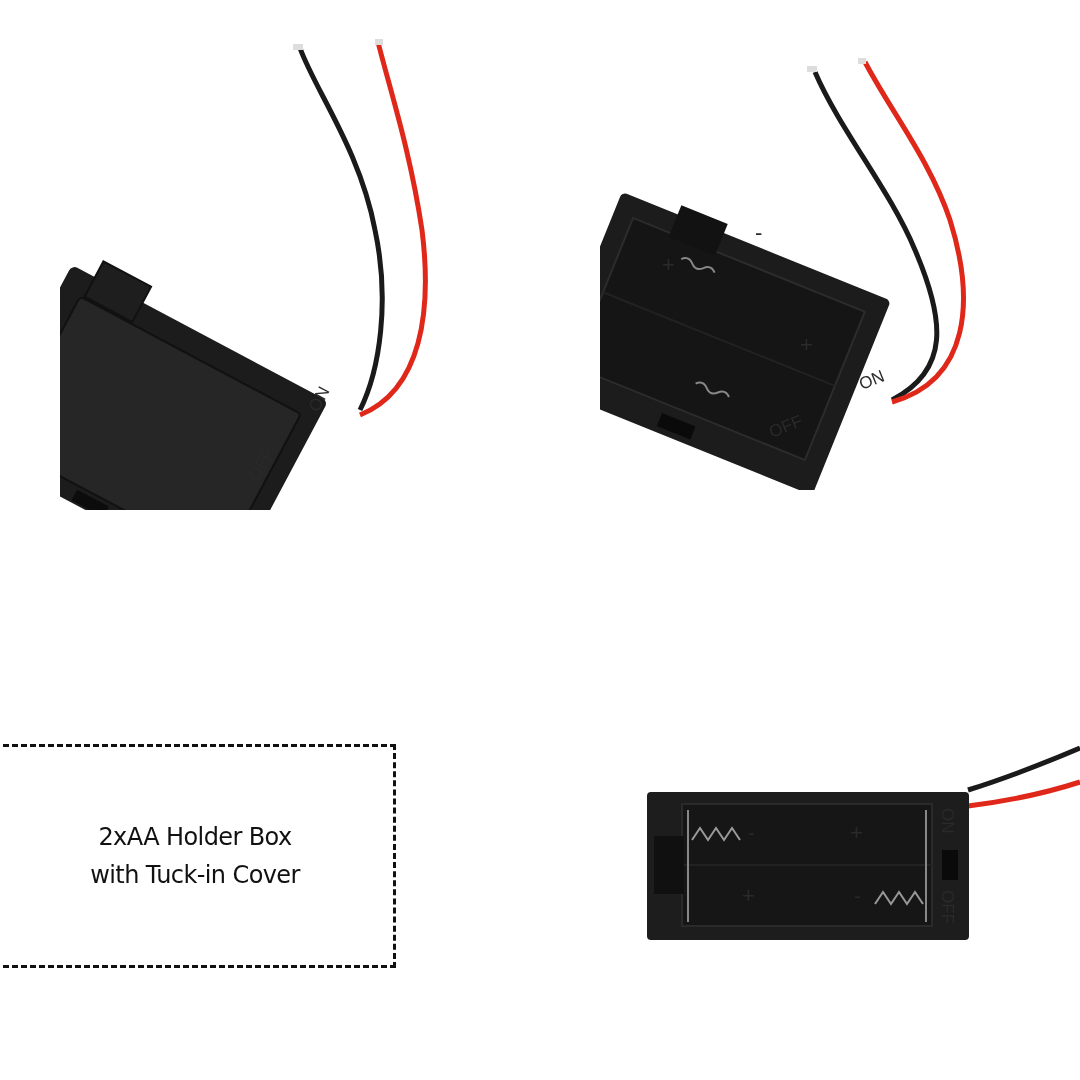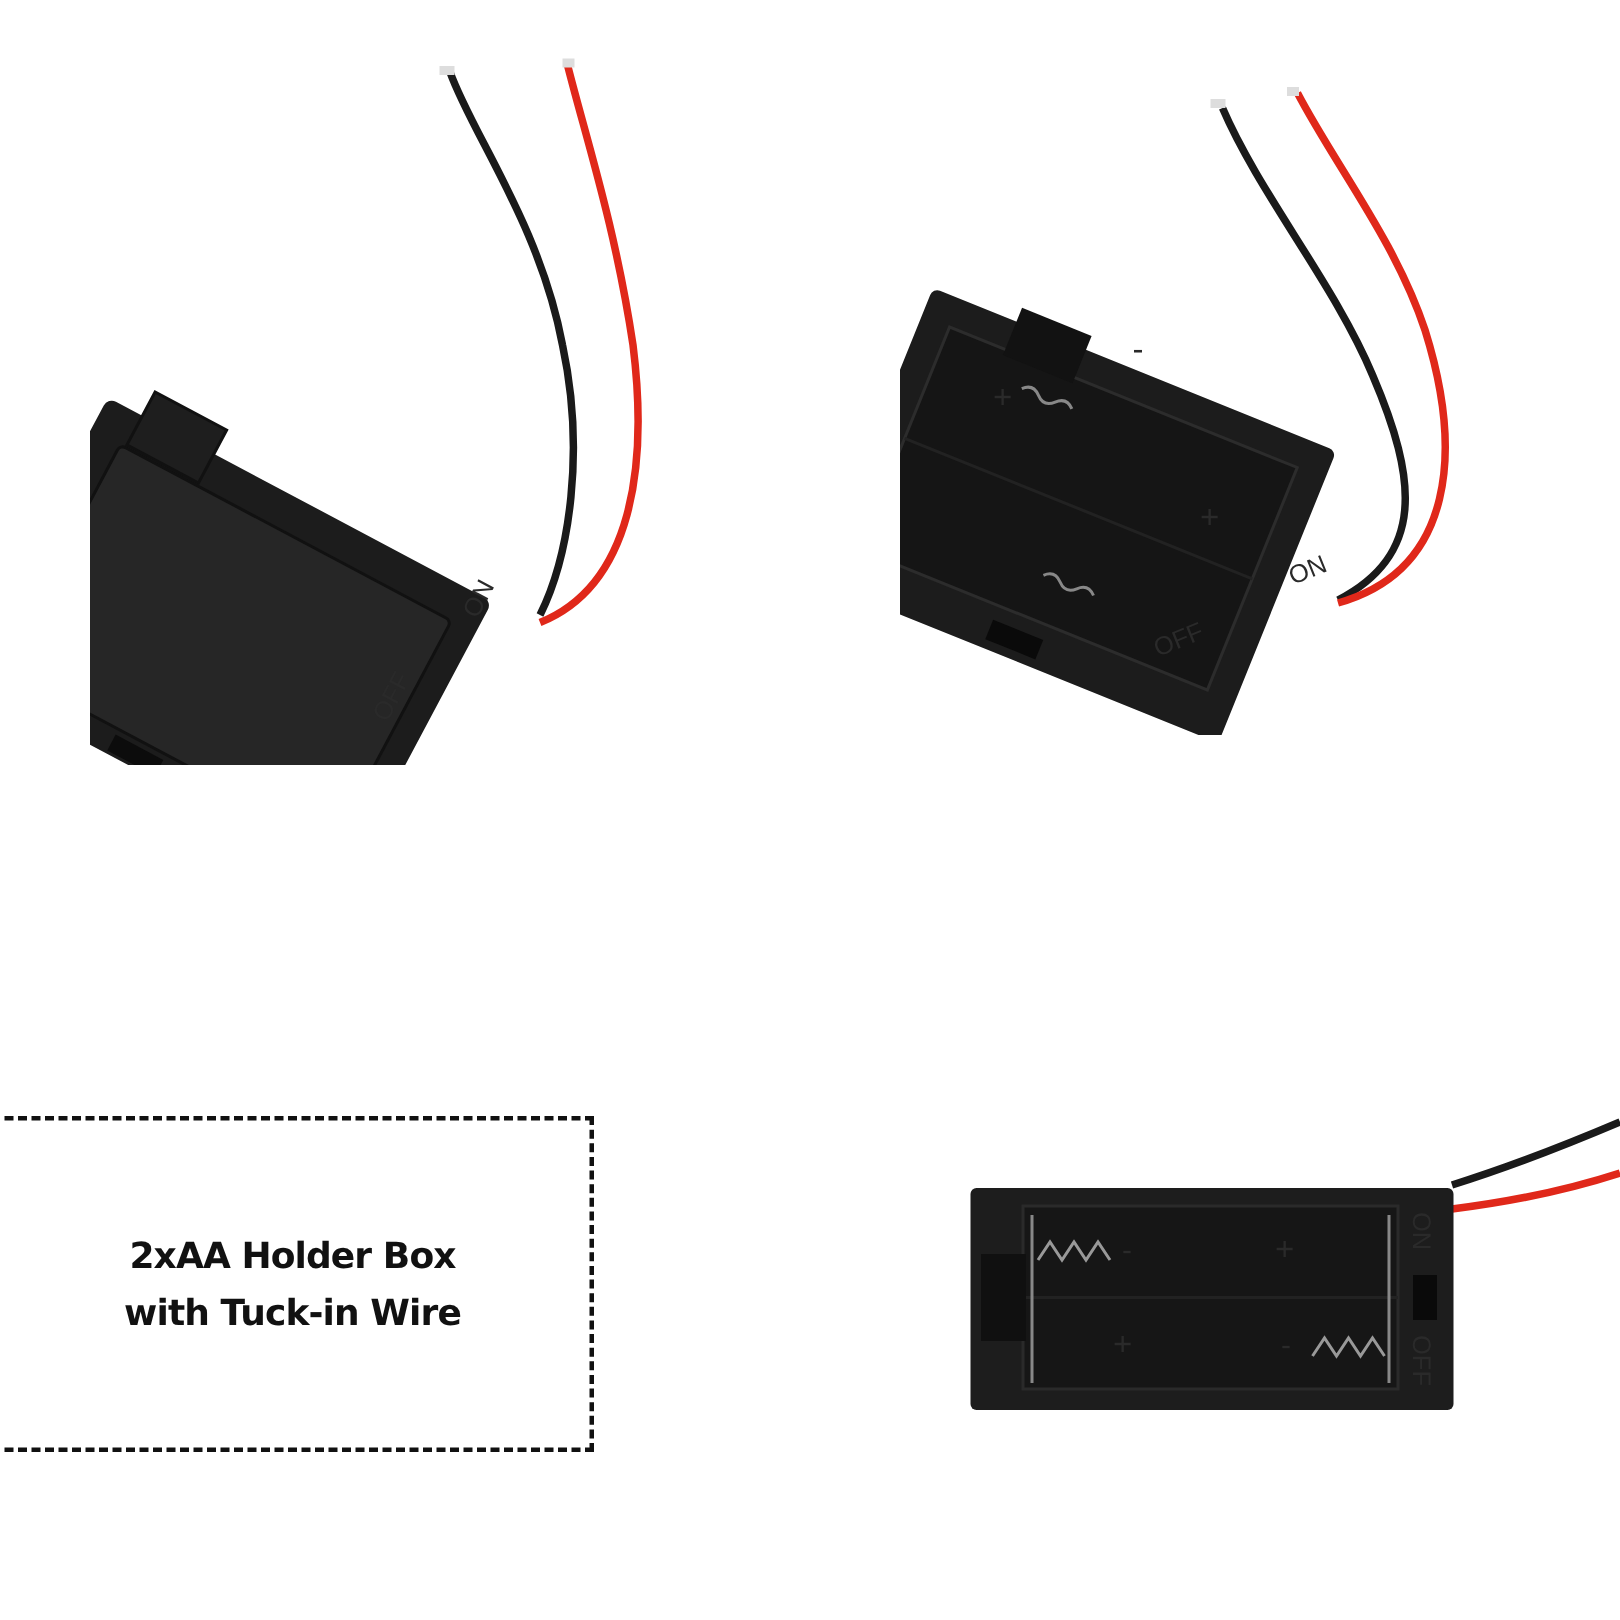--- a/index.html
+++ b/index.html
@@ -4,21 +4,21 @@
 <style>
   html, body { margin:0; padding:0; background:#ffffff; }
   body { width:1080px; height:1080px; position:relative; overflow:hidden; font-family:"DejaVu Sans", sans-serif; }
   .photo { position:absolute; }
   .caption-box {
     position:absolute; left:-6px; top:744px; width:402px; height:224px;
     border:3px dashed #111; box-sizing:border-box;
     display:flex; flex-direction:column; align-items:center; justify-content:center;
   }
   .caption-line {
-    font-family:"DejaVu Sans", sans-serif; font-weight:bold; font-size:24px;
+    font-family:"DejaVu Sans", sans-serif; font-weight:normal; font-size:24px;
     color:#111; line-height:38px; letter-spacing:-0.6px; text-align:center;
   }
   .embossed { font-family:"Liberation Sans", sans-serif; fill:#2a2a2a; font-size:17px; }
 </style>
 </head>
 <body>
 
 <svg class="photo" style="left:60px;top:30px" width="400" height="480" viewBox="0 0 400 480">
   <path d="M240 18 C 255 60, 300 120, 315 200 C 330 270, 320 340, 300 380" stroke="#1a1a1a" stroke-width="5" fill="none"></path>
   <path d="M318 12 C 330 60, 350 120, 362 200 C 372 280, 362 360, 300 385" stroke="#e0281a" stroke-width="5" fill="none"></path>
@@ -70,14 +70,14 @@
   <text class="embossed" x="118" y="100" style="font-size:20px">-</text>
   <text class="embossed" x="220" y="100" style="font-size:22px">+</text>
   <text class="embossed" x="112" y="163" style="font-size:22px">+</text>
   <text class="embossed" x="224" y="163" style="font-size:20px">-</text>
   <text class="embossed" x="312" y="68" transform="rotate(90 312 68)">ON</text>
   <text class="embossed" x="312" y="150" transform="rotate(90 312 150)">OFF</text>
 </svg>
 
 <div class="caption-box">
   <div class="caption-line">2xAA Holder Box</div>
-  <div class="caption-line">with Tuck-in Wire</div>
+  <div class="caption-line">with Tuck-in Cover</div>
 </div>
 
 </body></html>

